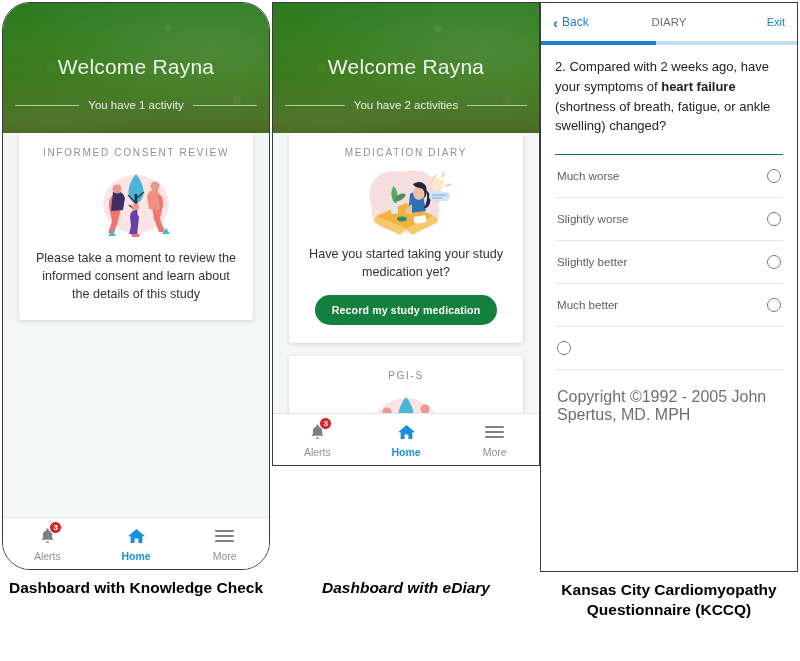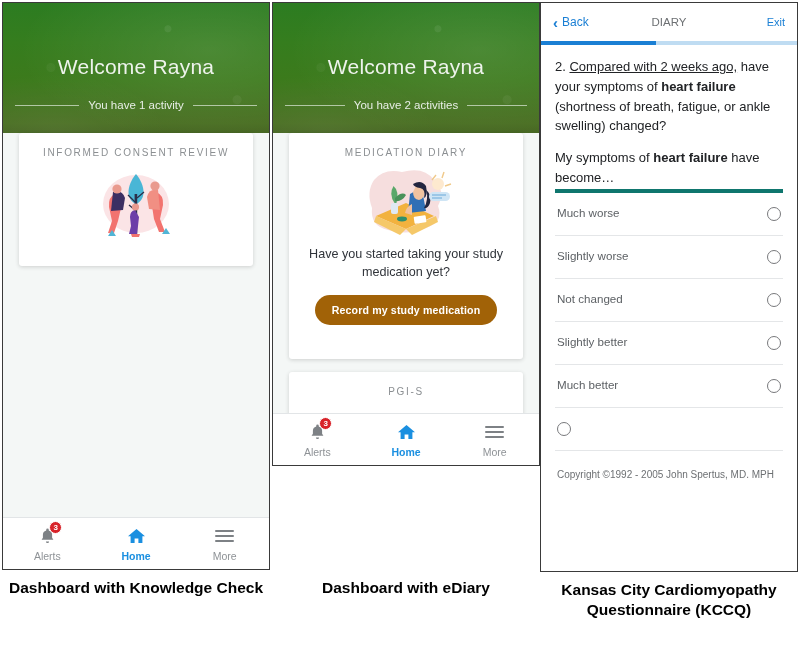--- a/index.html
+++ b/index.html
@@ -7,21 +7,21 @@
     width: 800px; height: 661px;
     background: #ffffff;
     font-family: "Liberation Sans", sans-serif;
     overflow: hidden;
     position: relative;
   }
   .sheet { position: relative; width: 800px; height: 661px; }
 
   
   .panel { position: absolute; background: #fff; border: 1px solid #3a3a3a; overflow: hidden; }
-  #panel-1 { left: 2px;   top: 2px; width: 268px; height: 568px; }
+  #panel-1 { left: 2px;   top: 2px; width: 268px; height: 568px; border-radius: 28px; }
   #panel-2 { left: 272px; top: 2px; width: 268px; height: 464px; }
   #panel-3 { left: 540px; top: 2px; width: 258px; height: 570px; }
 
   
   .dash-header {
     position: relative; height: 215px;
     background:
       radial-gradient(ellipse 120% 70% at 78% 22%, rgba(255,255,255,0.10), rgba(255,255,255,0) 60%),
       radial-gradient(ellipse 60% 40% at 20% 60%, rgba(255,255,255,0.05), rgba(255,255,255,0) 70%),
       linear-gradient(to bottom, #2c7c21 0%, #357d1e 18%, #3c7a1c 36%, #4a6f23 56%, #39461f 78%, #2c3420 100%);
@@ -63,22 +63,22 @@
   .illus { display: block; margin: 0 auto 8px; }
   .card-headline {
     text-align: center; color: #30343a; font-size: 12.6px;
     line-height: 1.42; font-weight: 400; padding: 0 2px;
   }
   .card-sub {
     text-align: center; color: #9b9fa3; font-size: 11px;
     line-height: 1.45; margin-top: 8px; padding: 0 4px;
   }
   .pill-btn {
-    display: block; margin: 13px auto 18px; border: none; cursor: pointer;
-    background: #a16207; color: #fff; border-radius: 18px;
+    display: block; margin: 13px auto 2px; border: none; cursor: pointer;
+    background: #15803d; color: #fff; border-radius: 18px;
     font-family: "Liberation Sans", sans-serif;
     font-size: 10.6px; font-weight: bold; letter-spacing: .15px;
     padding: 9px 17px;
   }
 
   
   .bottom-nav {
     position: absolute; left: 0; right: 0; bottom: 0; height: 52px;
     background: #fff; border-top: 1px solid #e2e5e7;
     display: flex; align-items: center;
@@ -104,43 +104,43 @@
   }
   .kccq-back { display: flex; align-items: center; gap: 4px; color: #1a7fd4; font-size: 12px; cursor: pointer; }
   .kccq-back .chev { font-size: 15px; line-height: 1; font-weight: bold; }
   .kccq-title { position: absolute; left: 0; right: 0; text-align: center; color: #6d7073; font-size: 11.5px; pointer-events: none; }
   .kccq-exit { margin-left: auto; color: #1a7fd4; font-size: 11px; cursor: pointer; }
   .kccq-progress { height: 4px; background: #bfdcf2; }
   .kccq-progress > div { height: 100%; background: #1a7fd4; }
 
   .kccq-body { padding: 12px 14px 0; }
   .q-text { color: #212326; font-size: 13px; line-height: 1.52; }
-  .q-text .u { text-decoration: underline; }
+  .q-text .u { }
   .q-text b { font-weight: bold; }
   .q-prompt { color: #212326; font-size: 13px; line-height: 1.52; margin-top: 12px; }
 
-  .opt-list { margin-top: 1px; border-top: 4px solid #0f766e; }
+  .opt-list { margin-top: 18px; border-top: 1px solid #0f766e; }
   .opt {
     display: flex; align-items: center; justify-content: space-between;
     gap: 10px; padding: 12px 2px; border-bottom: 1px solid #e4e6e8;
     cursor: pointer; min-height: 43px;
   }
   .opt-label { color: #5d6165; font-size: 11.6px; line-height: 1.42; }
   .radio { width: 14px; height: 14px; border: 1.4px solid #78797c; border-radius: 50%; flex: none; }
-  .kccq-copy { color: #6d7073; font-size: 10px; padding: 18px 2px 10px; }
+  .kccq-copy { color: #6d7073; font-size: 16px; padding: 18px 2px 10px; }
 
   
   .caption {
     position: absolute; text-align: center;
     font-family: "Liberation Sans", sans-serif;
     font-size: 15.5px; font-weight: bold; color: #000;
     line-height: 1.28;
   }
   #caption-1 { left: 2px;   top: 578px; width: 268px; }
-  #caption-2 { left: 272px; top: 578px; width: 268px; }
+  #caption-2 { left: 272px; top: 578px; width: 268px; font-style: italic; }
   #caption-3 { left: 540px; top: 580px; width: 258px; }
 </style>
 </head>
 <body>
 
 <div class="sheet">
 
   <div class="panel" id="panel-1">
     <div class="dash-header">
       <div class="welcome-title">Welcome Rayna</div>
@@ -164,20 +164,21 @@
           <circle cx="35" cy="25" r="4.6" fill="#e99a8e"></circle>
           <path d="M30 66 l-4 6 h8z" fill="#51b5d6"></path>
           <path d="M74 28 q8 3 7 13 l-3 14 5 13 h-6 l-5 -13 -2 -13z" fill="#f2736f"></path>
           <path d="M76 26 q-9 -2 -11 7 l2 12 11 1z" fill="#f18f83"></path>
           <circle cx="73" cy="22" r="4.6" fill="#e99a8e"></circle>
           <path d="M84 64 l4 6 h-8z" fill="#51b5d6"></path>
           <path d="M53 46 q-5 1 -5 7 l1 9 -2 8h8l1-8 1-9z" fill="#6c3ea8"></path>
           <circle cx="53.5" cy="43" r="3.6" fill="#e99a8e"></circle>
           <path d="M49 70 h9 l-1 3 h-7z" fill="#f2736f"></path>
         </svg>
+        <div class="card-headline">Please take a moment to review the informed consent and learn about the details of this study</div>
       </div>
     </div>
 
     <div class="bottom-nav">
       <div class="nav-item">
         <div class="nav-glyph">
           <svg width="17" height="18" viewBox="0 0 17 18">
               <path d="M8.5 1.6a1.3 1.3 0 0 1 1.3 1.3v.5a4.6 4.6 0 0 1 3.3 4.4v3l1.3 2H2.6l1.3-2v-3a4.6 4.6 0 0 1 3.3-4.4v-.5A1.3 1.3 0 0 1 8.5 1.6z" fill="#7d8185"></path>
               <path d="M6.9 14.4h3.2a1.6 1.6 0 0 1-3.2 0z" fill="#7d8185"></path>
             </svg>
@@ -309,35 +310,28 @@
     </div>
     <div class="kccq-progress">
       <div id="kccq-progress-fill" style="width: 45%;"></div>
     </div>
 
     <div class="kccq-body">
       <div class="q-text">
         <span>2.</span>
         <span class="u">Compared with 2 weeks ago,</span><span> have your symptoms of </span><b>heart failure</b><span> (shortness of breath, fatigue, or ankle swelling) changed?</span>
       </div>
-      <div class="q-prompt">
-        <span>My symptoms of </span><b>heart failure</b><span> have become…</span>
-      </div>
 
       <div class="opt-list" id="kccq-options">
           <div class="opt">
             <div class="opt-label">Much worse</div>
             <div class="radio"></div>
           </div>
           <div class="opt">
             <div class="opt-label">Slightly worse</div>
-            <div class="radio"></div>
-          </div>
-          <div class="opt">
-            <div class="opt-label">Not changed</div>
             <div class="radio"></div>
           </div>
           <div class="opt">
             <div class="opt-label">Slightly better</div>
             <div class="radio"></div>
           </div>
           <div class="opt">
             <div class="opt-label">Much better</div>
             <div class="radio"></div>
           </div>

